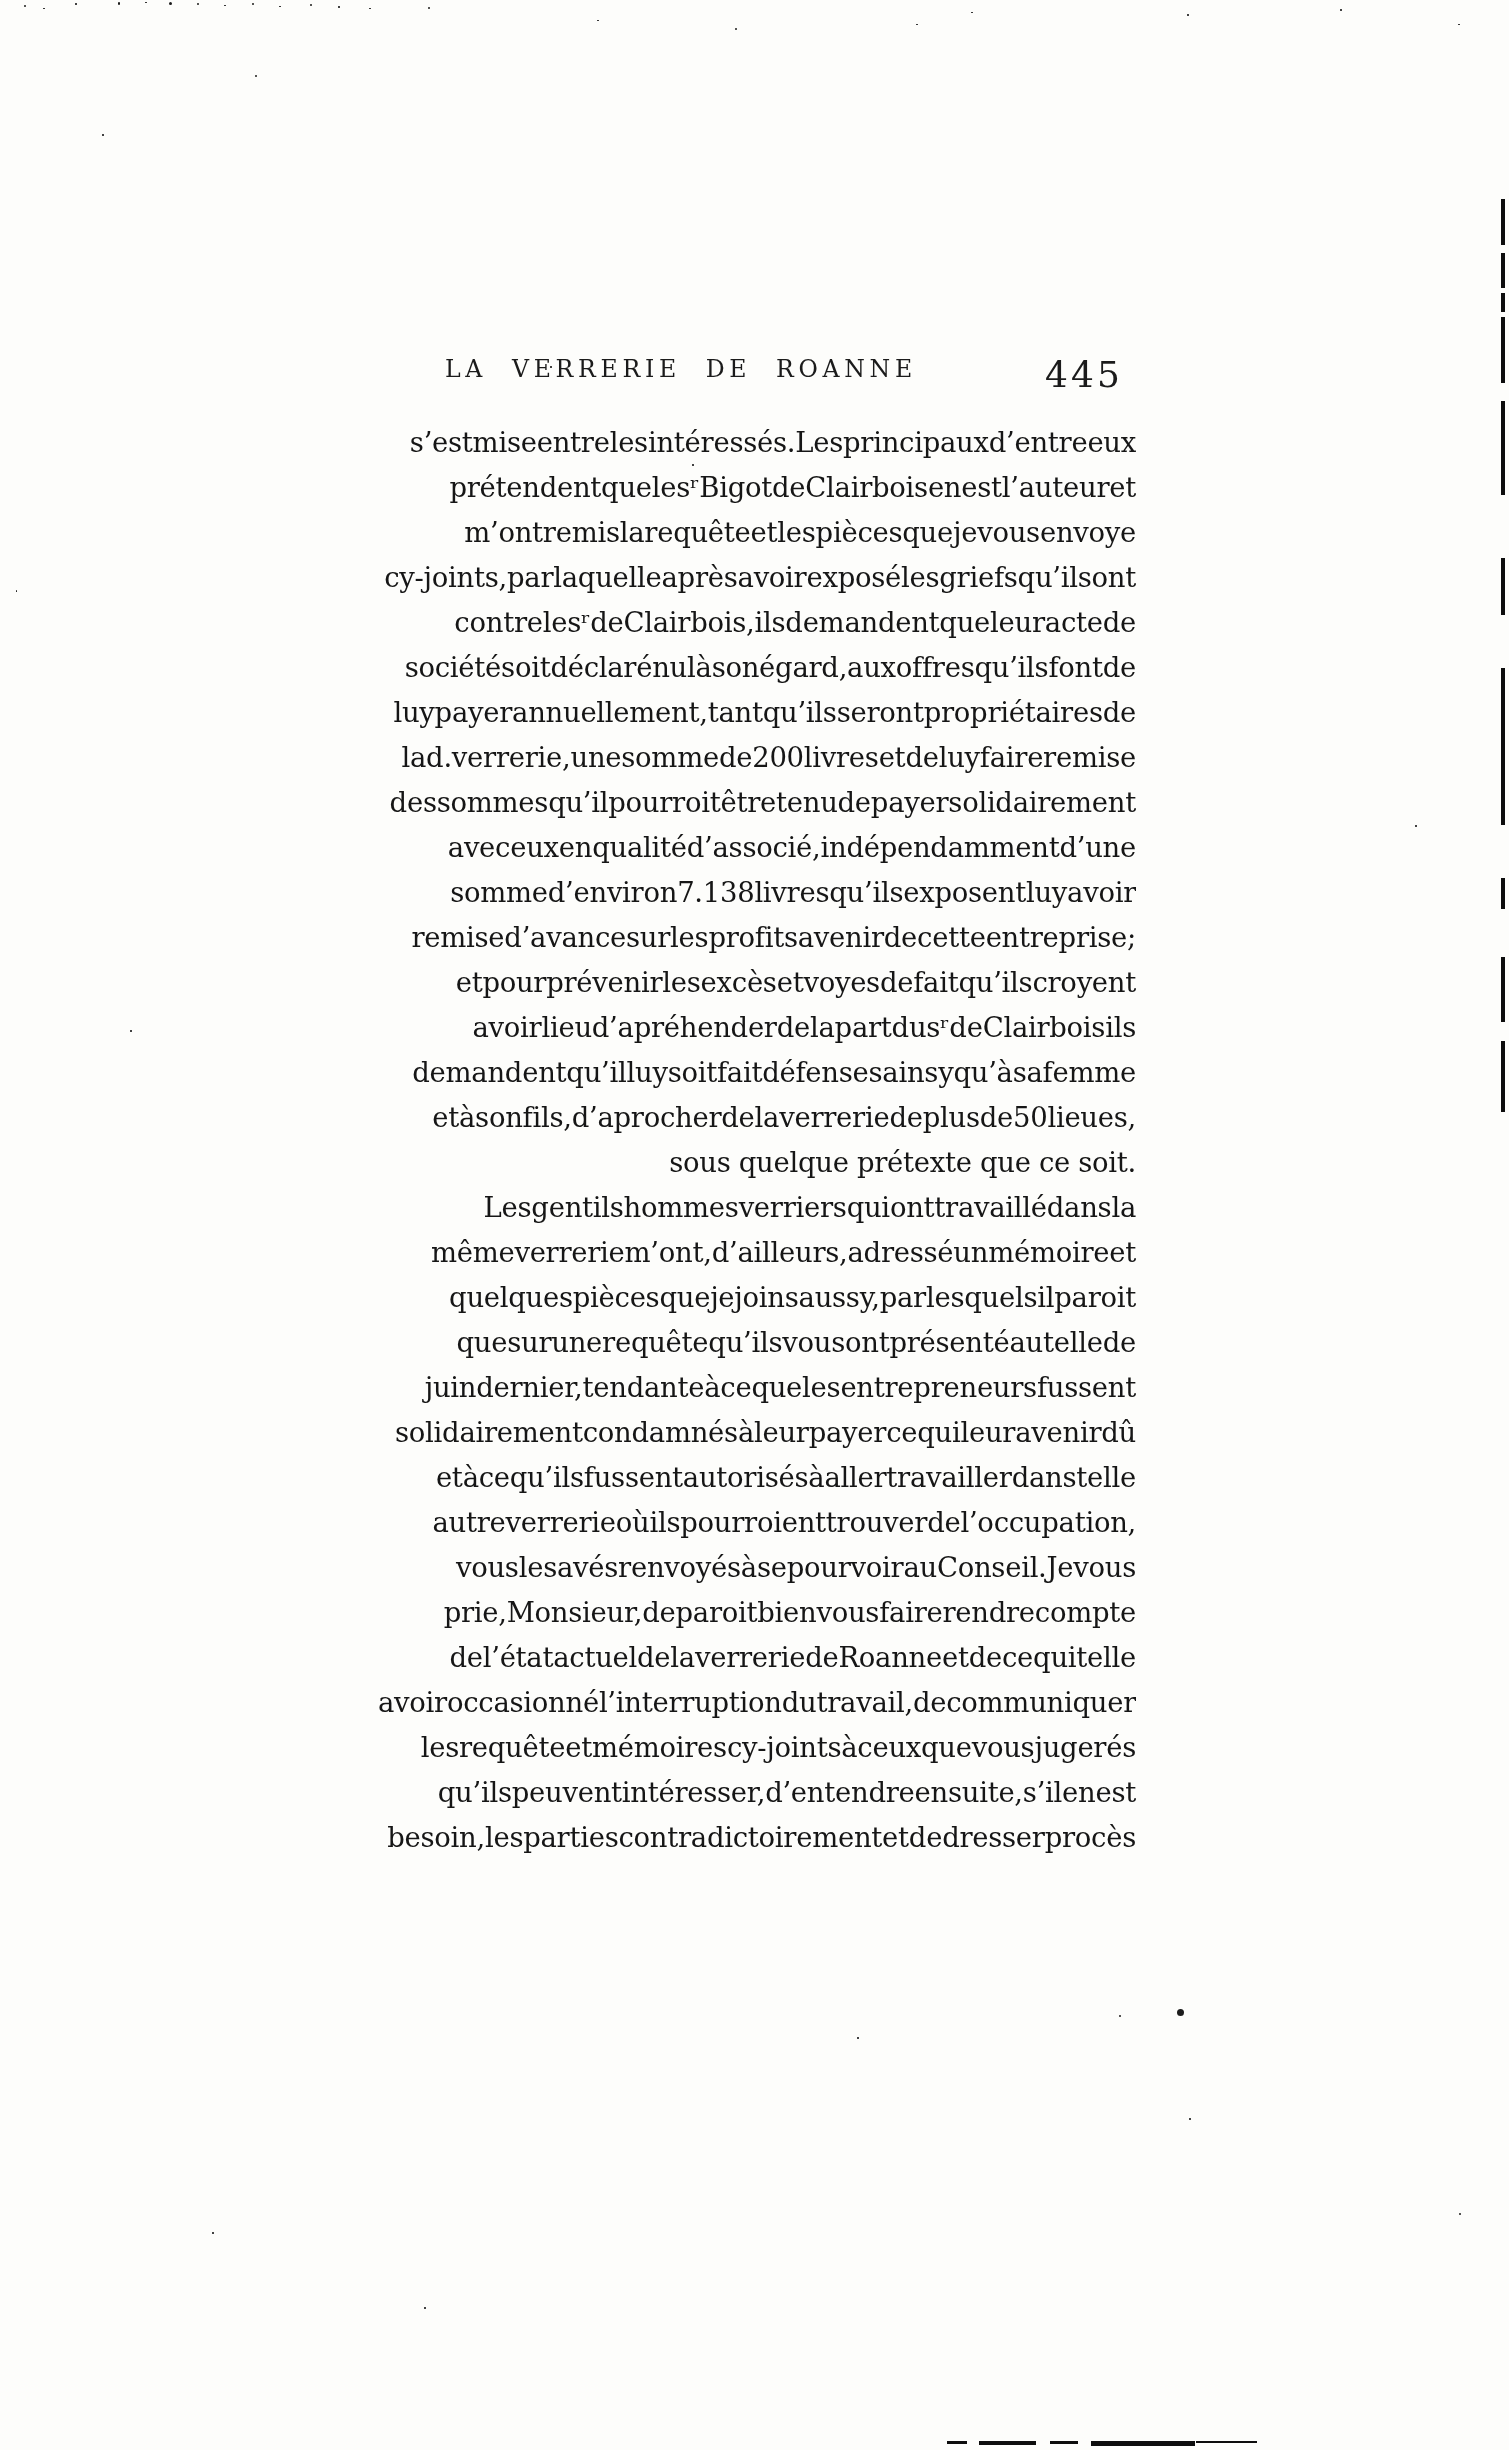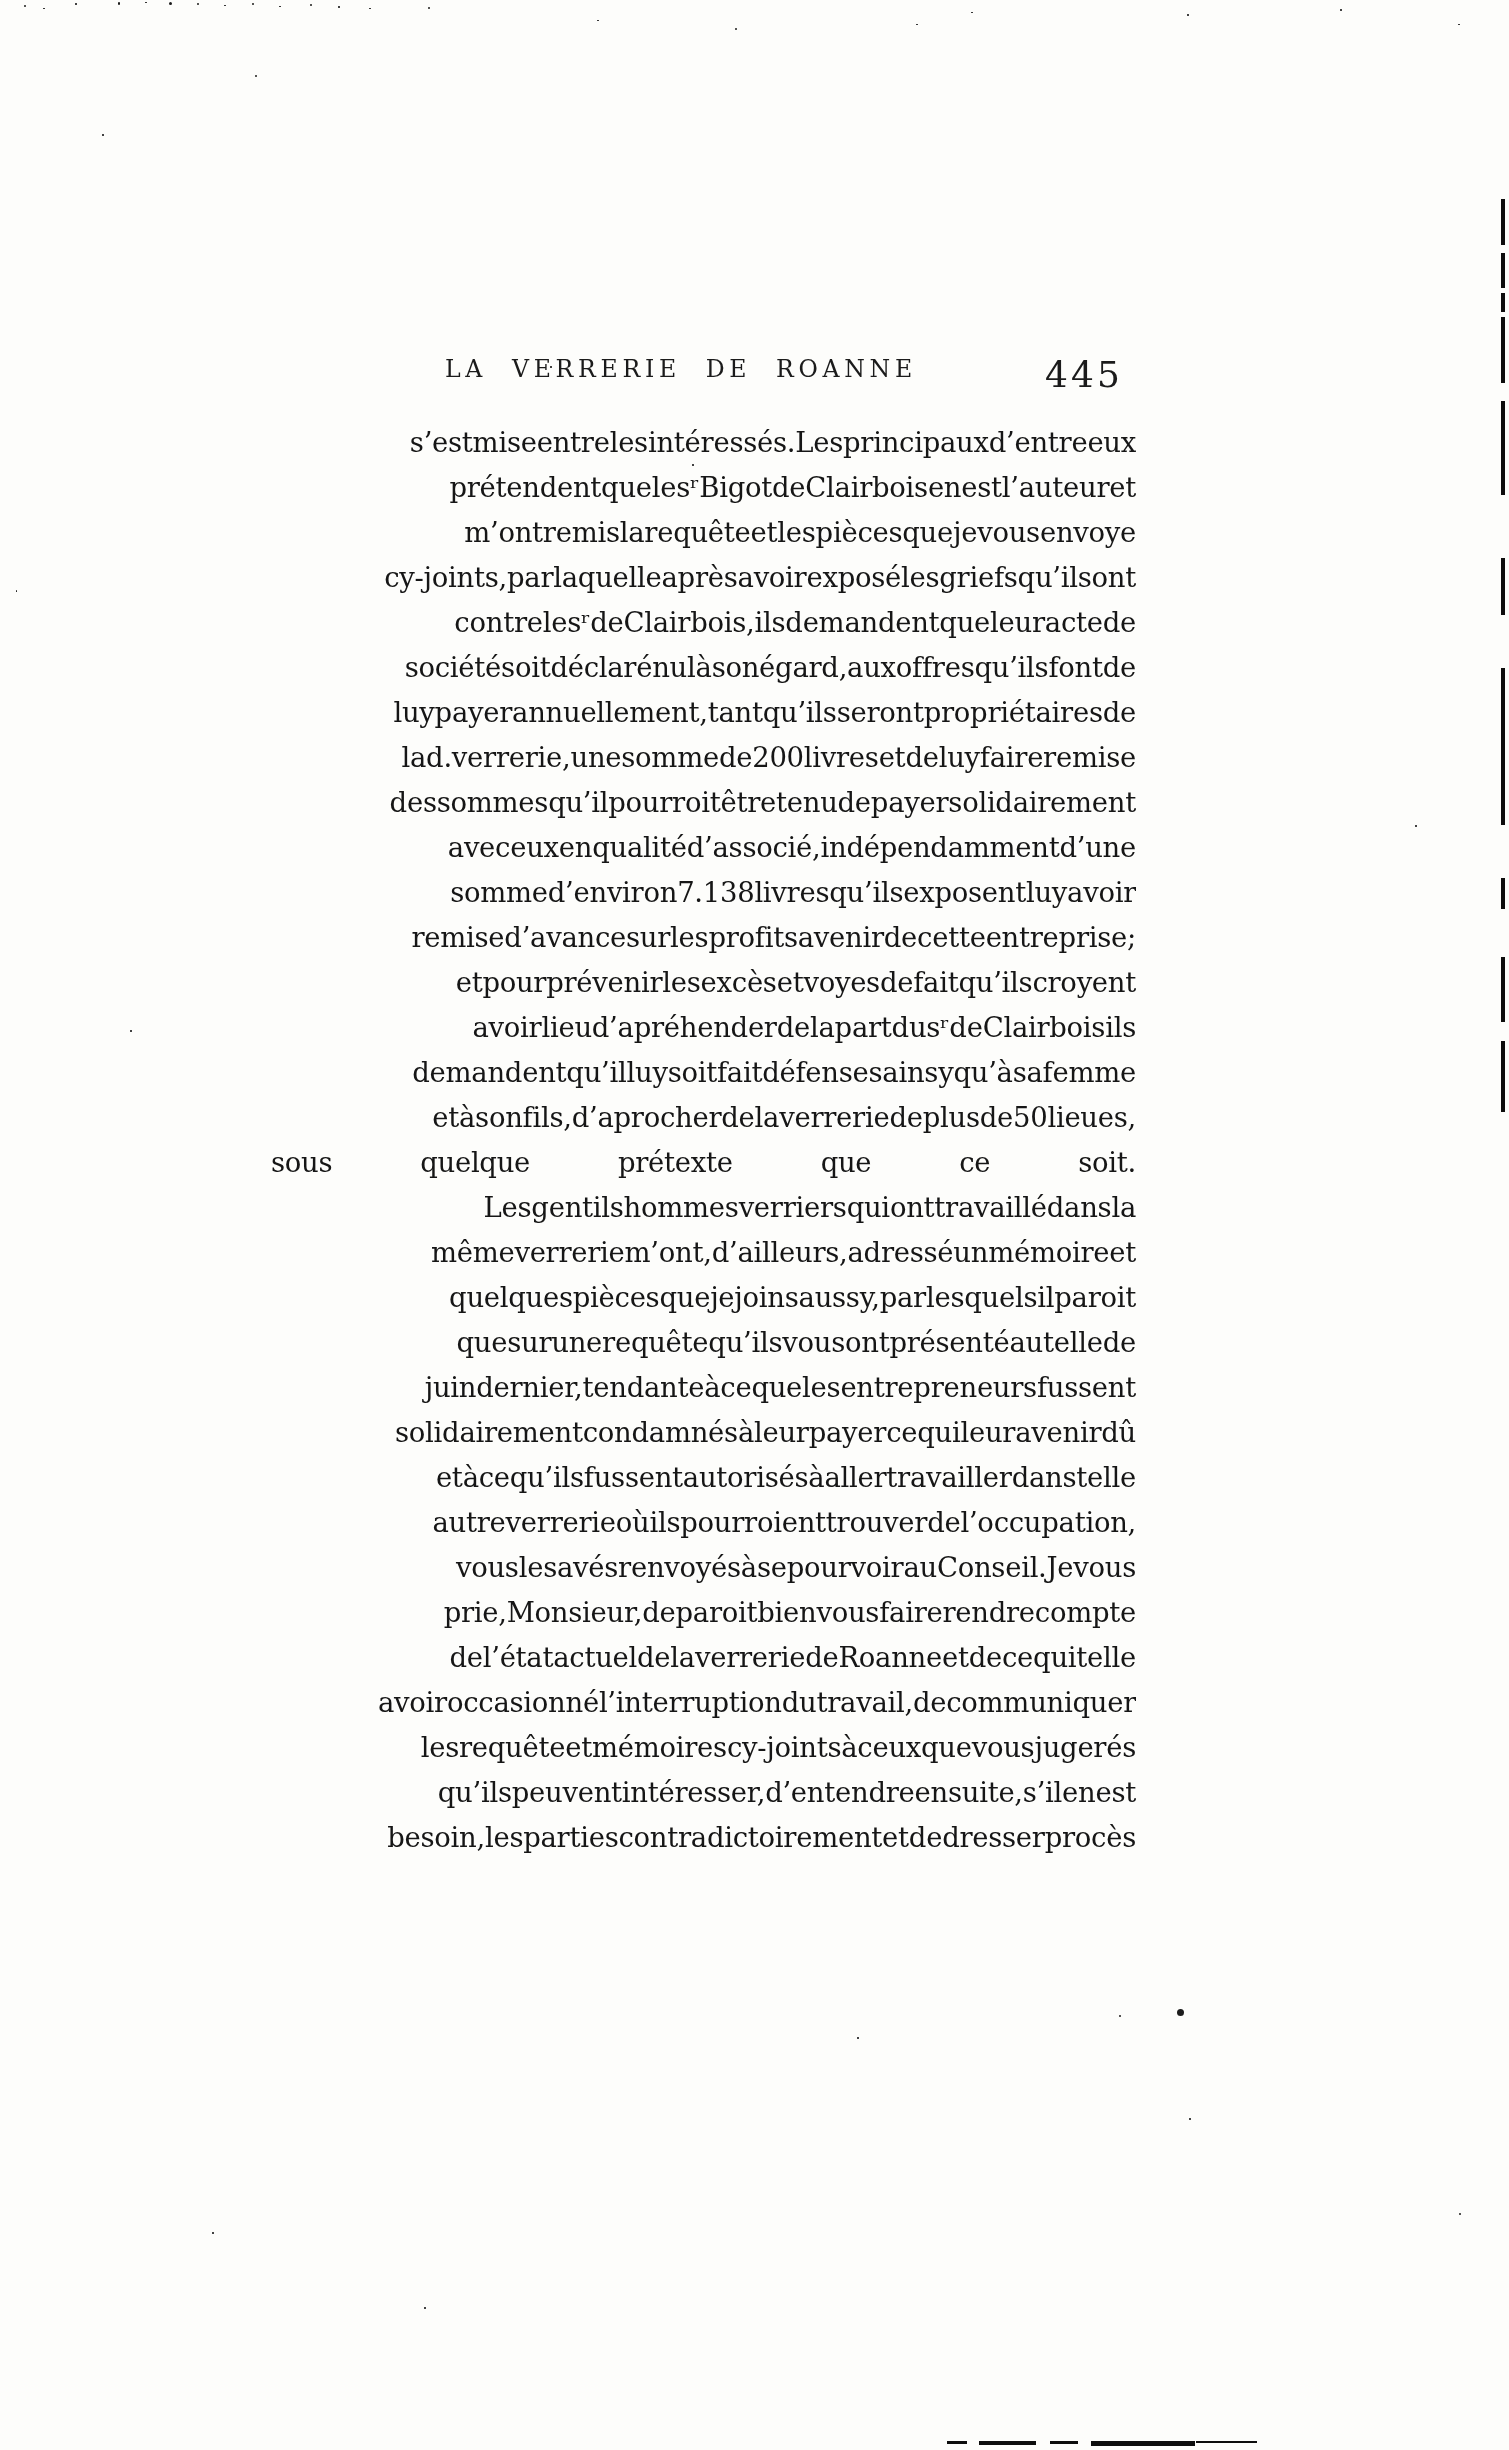--- a/index.html
+++ b/index.html
@@ -38,21 +38,21 @@
     letter-spacing:-0.3px;
   }
   .line{
     display:flex;
     justify-content:flex-end;
     height:45px;
     overflow:hidden;
     white-space:nowrap;
   }
   .line span{line-height:45px;}
-  .line.no-just{justify-content:space-between;gap:0.3em;}
+  .line.no-just{justify-content:flex-end;gap:0.3em;}
   .line.indent{padding-left:41px;}
   
   .speck{position:absolute;background:#1c1c1c;border-radius:50%;}
   .vdash{position:absolute;width:3.9px;background:#0d0d0d;}
   .hseg{position:absolute;background:#0d0d0d;}
 </style>
 </head>
 <body>
 
 <div class="page">

